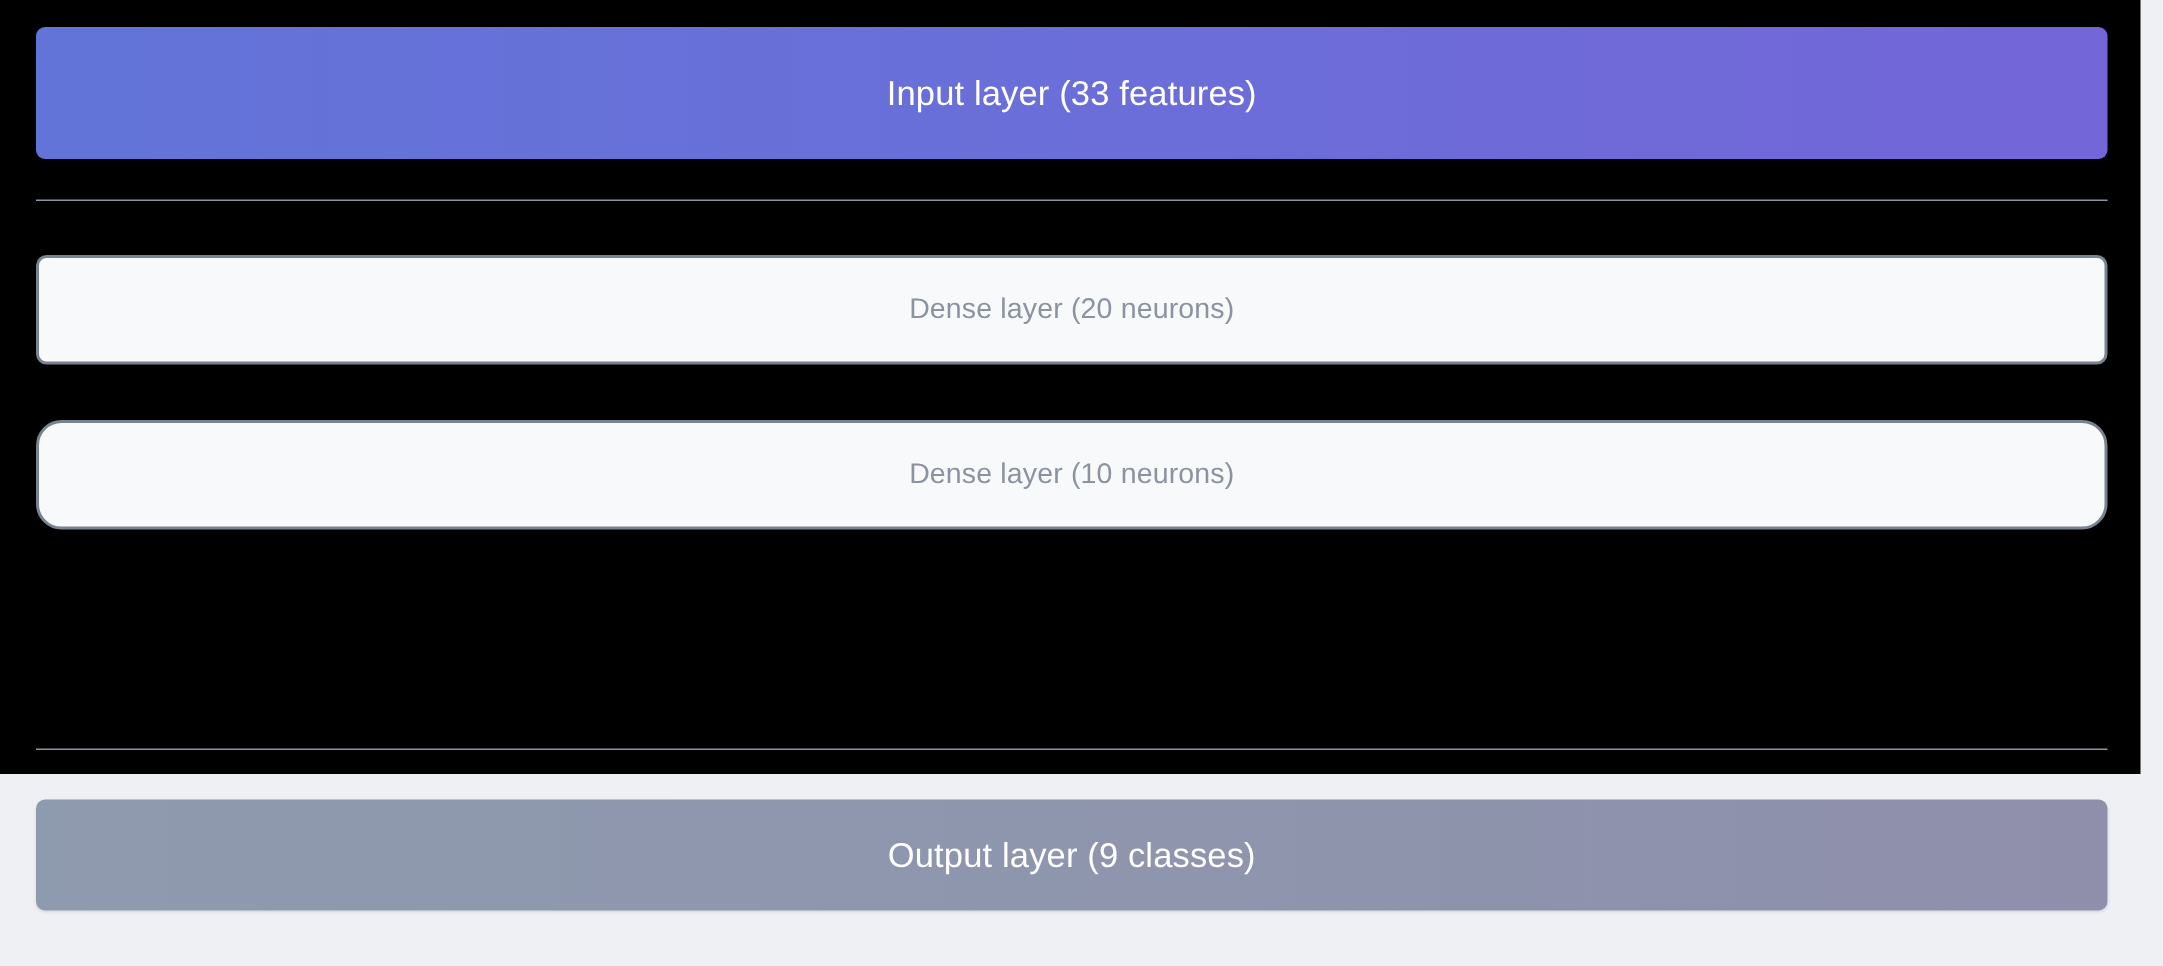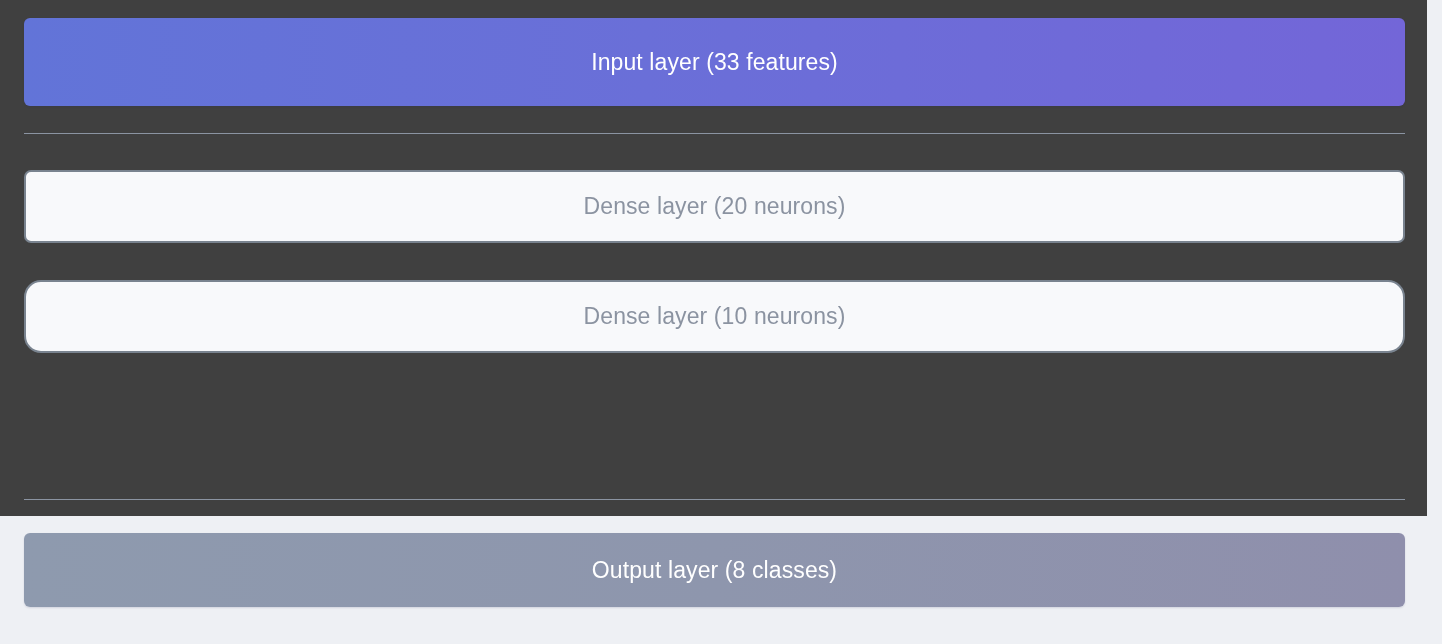--- a/index.html
+++ b/index.html
@@ -24,21 +24,21 @@
     background: #eef0f4;
   }
 
   
   #layer-stack-card {
     position: absolute;
     left: 0;
     top: 0;
     width: 1427px;
     height: 516px;
-    background: #404040;
+    background: #000000;
     padding: 0;
   }
 
   .layer-row {
     position: absolute;
     left: 24px;
     width: 1381px;
     display: flex;
     align-items: center;
     justify-content: center;
@@ -73,21 +73,21 @@
   
   .dense-layer-box {
     height: 73px;
     border: 2px solid #79838f;
     border-radius: 7px;
     background: #f8f9fb;
     cursor: pointer;
   }
   .dense-layer-box .layer-text {
     color: #8b93a1;
-    font-size: 23px;
+    font-size: 19px;
     letter-spacing: 0.1px;
   }
   #dense-layer-0 { top: 170px; }
   #dense-layer-1 { top: 280px; border-radius: 17px; }
 
   
   #add-extra-layer-box {
     top: 390px;
     height: 73px;
     border: 2px dashed #9aa2af;
@@ -139,16 +139,16 @@
   </div>
 
   <div class="layer-row dense-layer-box" id="dense-layer-1">
     <span class="layer-text">Dense layer (10 neurons)</span>
   </div>
 
 
   <div class="stack-divider" id="divider-bottom"></div>
 
   <div class="layer-row" id="output-layer-bar">
-    <span class="layer-text">Output layer (8 classes)</span>
+    <span class="layer-text">Output layer (9 classes)</span>
   </div>
 
 </div>
 
 </body></html>

